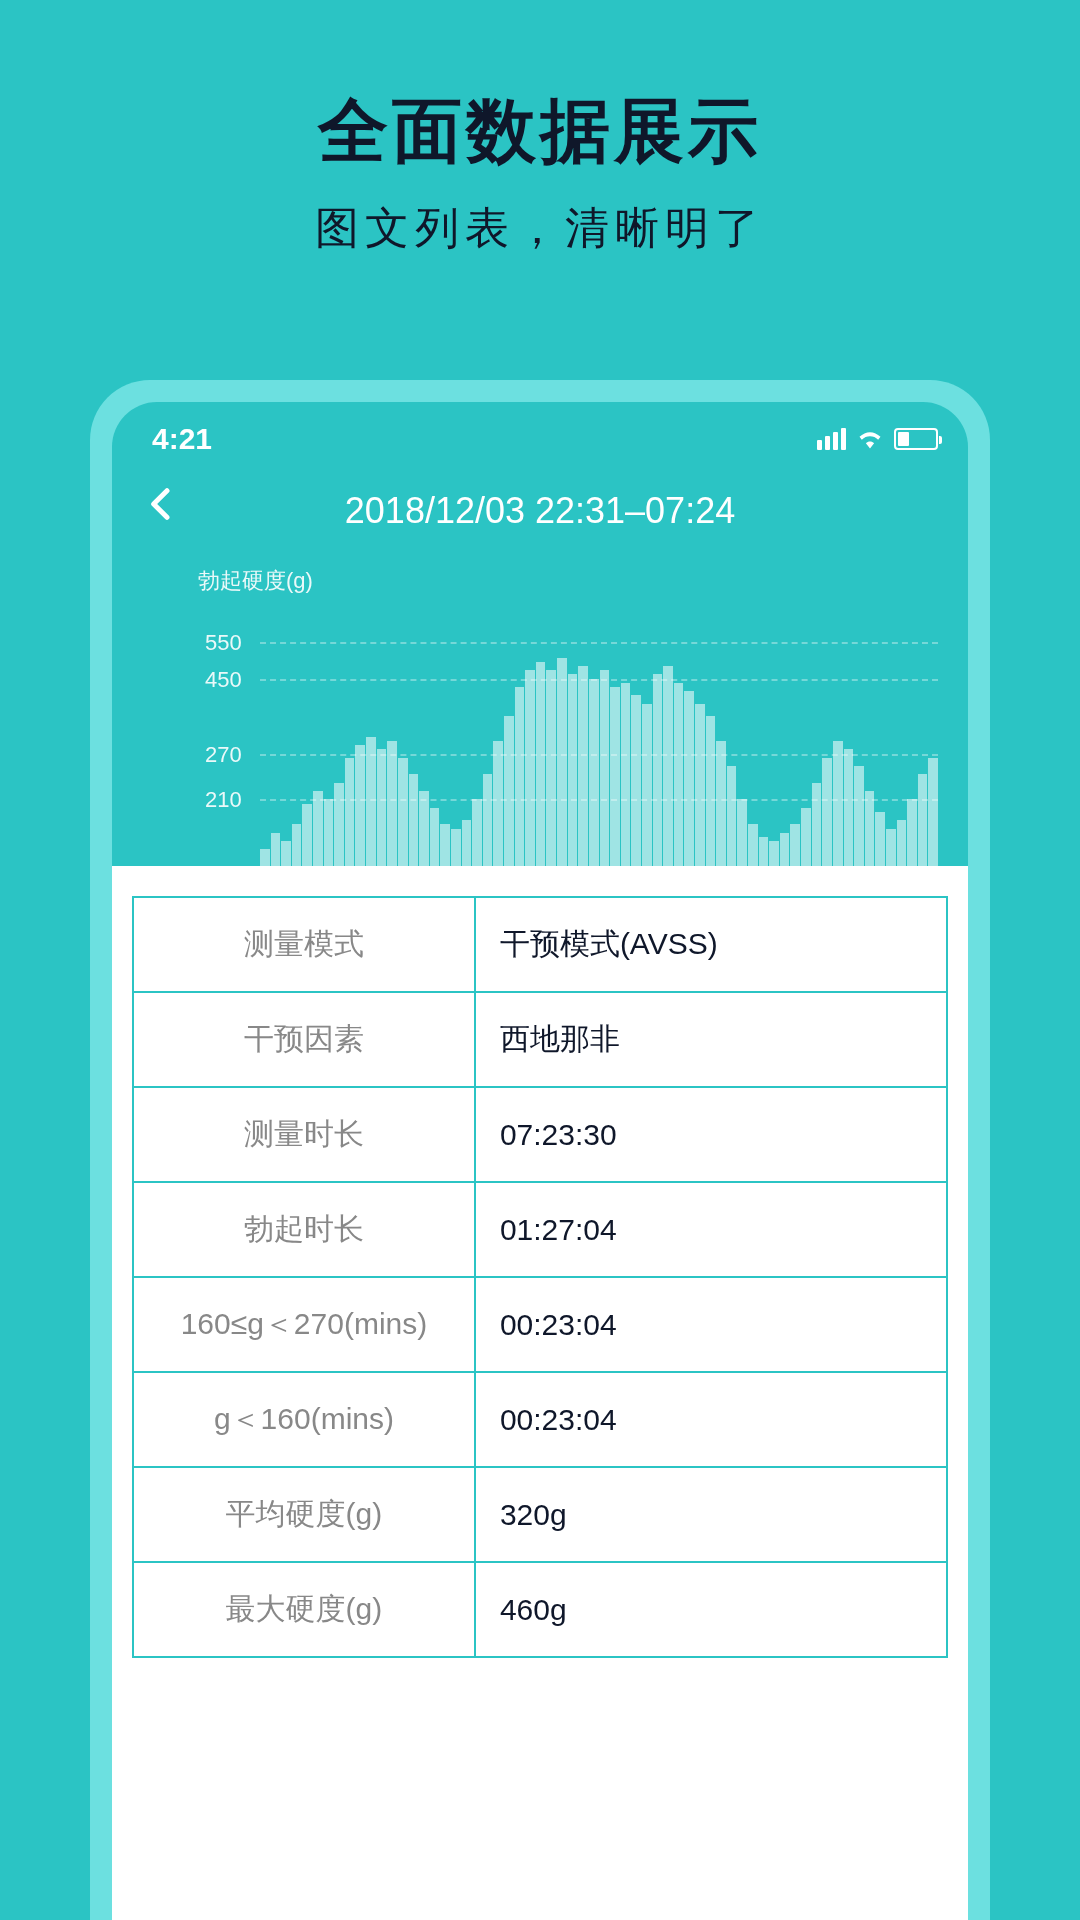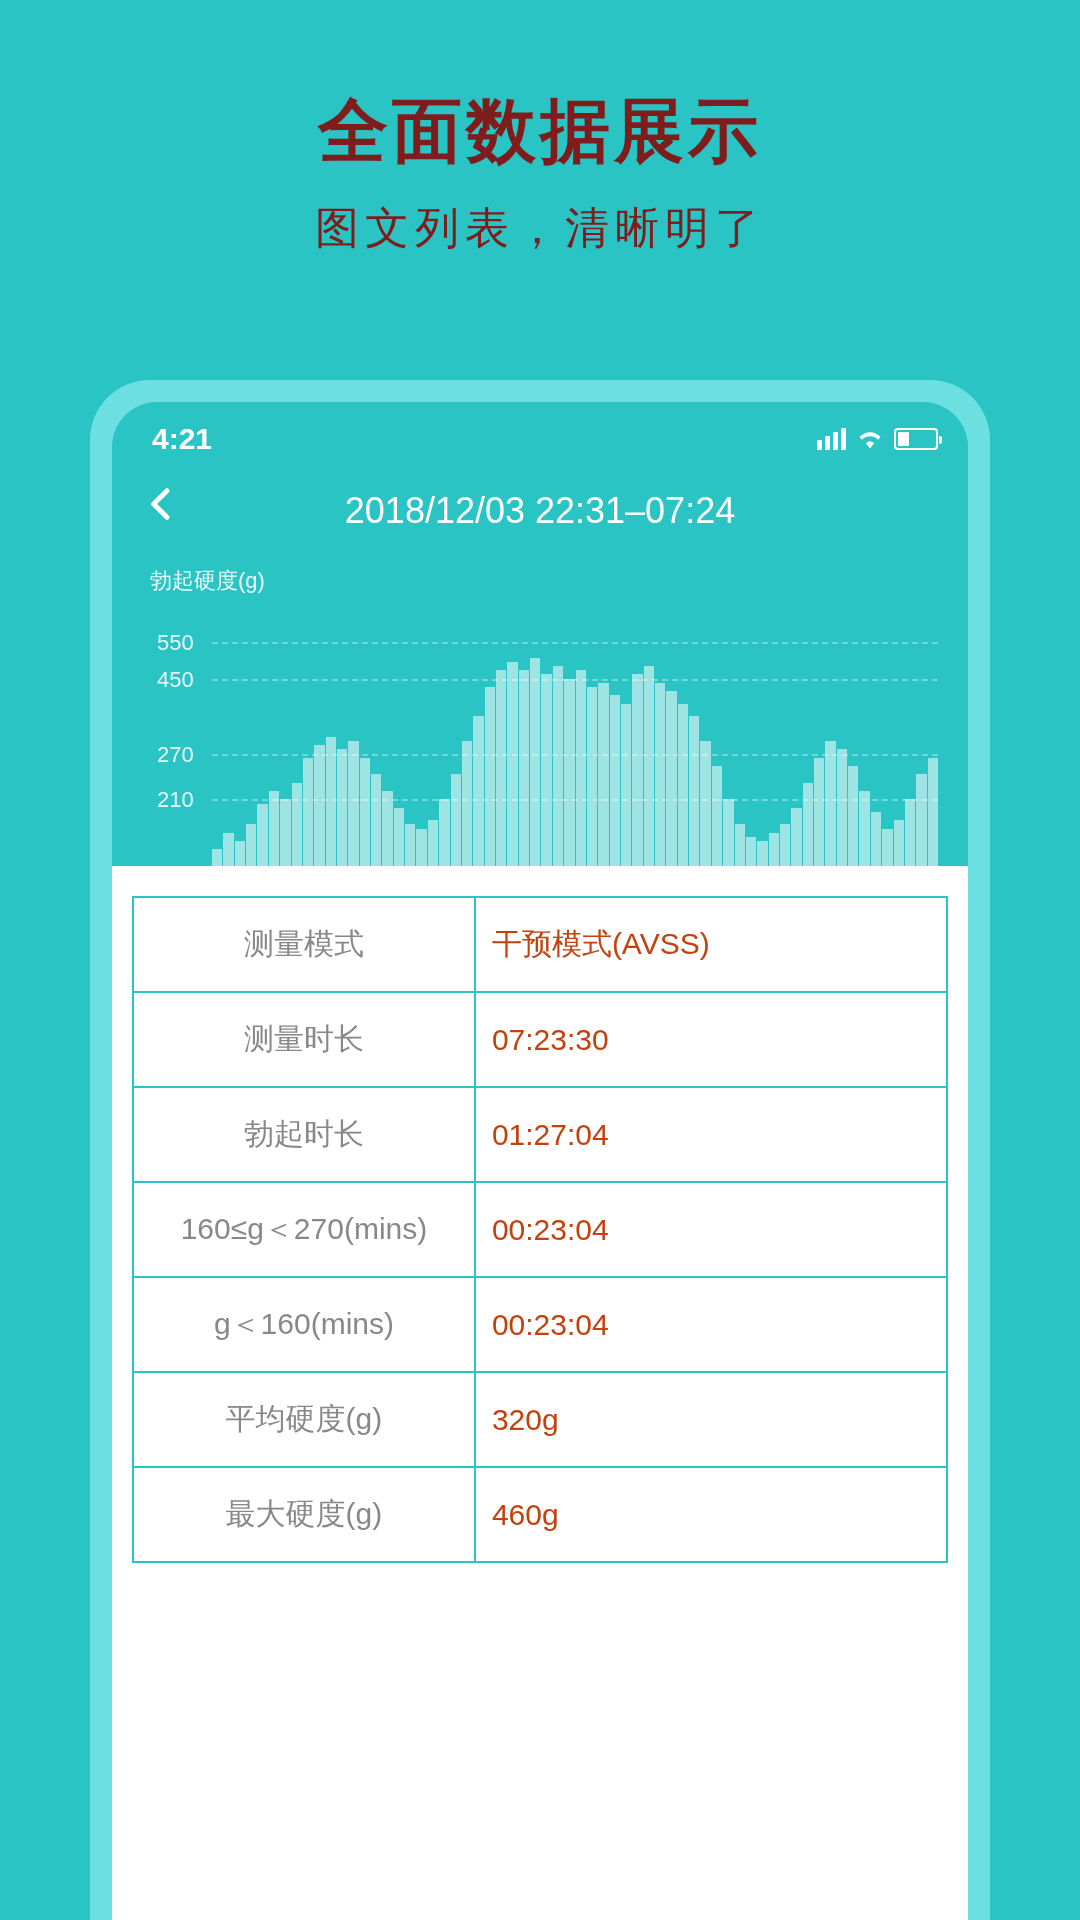--- a/index.html
+++ b/index.html
@@ -10,21 +10,21 @@
   body {
     width: 1080px;
     height: 1920px;
     background: #2bc4c4;
     font-family: -apple-system, "PingFang SC", "Helvetica Neue", Arial, sans-serif;
     overflow: hidden;
   }
   .promo-header {
     text-align: center;
     padding-top: 85px;
-    color: #7f1d1d;
+    color: #0f172a;
   }
   .promo-title {
     font-size: 70px;
     font-weight: 600;
     letter-spacing: 4px;
   }
   .promo-subtitle {
     font-size: 44px;
     font-weight: 300;
     margin-top: 20px;
@@ -118,20 +118,21 @@
   }
   .page-title {
     font-size: 36px;
     font-weight: 400;
   }
   .chart-area {
     position: relative;
     height: 310px;
     padding: 10px 30px 12px 30px;
     color: #fff;
+    margin-left: 48px;
   }
   .chart-ylabel {
     font-size: 22px;
     opacity: 0.9;
     margin-left: 8px;
   }
   .grid-line {
     position: absolute;
     left: 100px;
     right: 30px;
@@ -173,22 +174,22 @@
     border: 2px solid #2bc4c4;
     padding: 26px 24px;
     font-size: 30px;
   }
   td.label {
     width: 42%;
     text-align: center;
     color: #888;
   }
   td.value {
-    color: #c2410c;
-    padding-left: 16px;
+    color: #0f172a;
+    padding-left: 24px;
   }
 </style>
 </head>
 <body>
 
 <div class="promo-header">
   <div class="promo-title">全面数据展示</div>
   <div class="promo-subtitle">图文列表，清晰明了</div>
 </div>
 
@@ -309,20 +310,24 @@
     </div>
 
     <div class="content">
       <table>
         <tbody id="table-body">
             <tr>
               <td class="label">测量模式</td>
               <td class="value">干预模式(AVSS)</td>
             </tr>
             <tr>
+              <td class="label">干预因素</td>
+              <td class="value">西地那非</td>
+            </tr>
+            <tr>
               <td class="label">测量时长</td>
               <td class="value">07:23:30</td>
             </tr>
             <tr>
               <td class="label">勃起时长</td>
               <td class="value">01:27:04</td>
             </tr>
             <tr>
               <td class="label">160≤g＜270(mins)</td>
               <td class="value">00:23:04</td>

